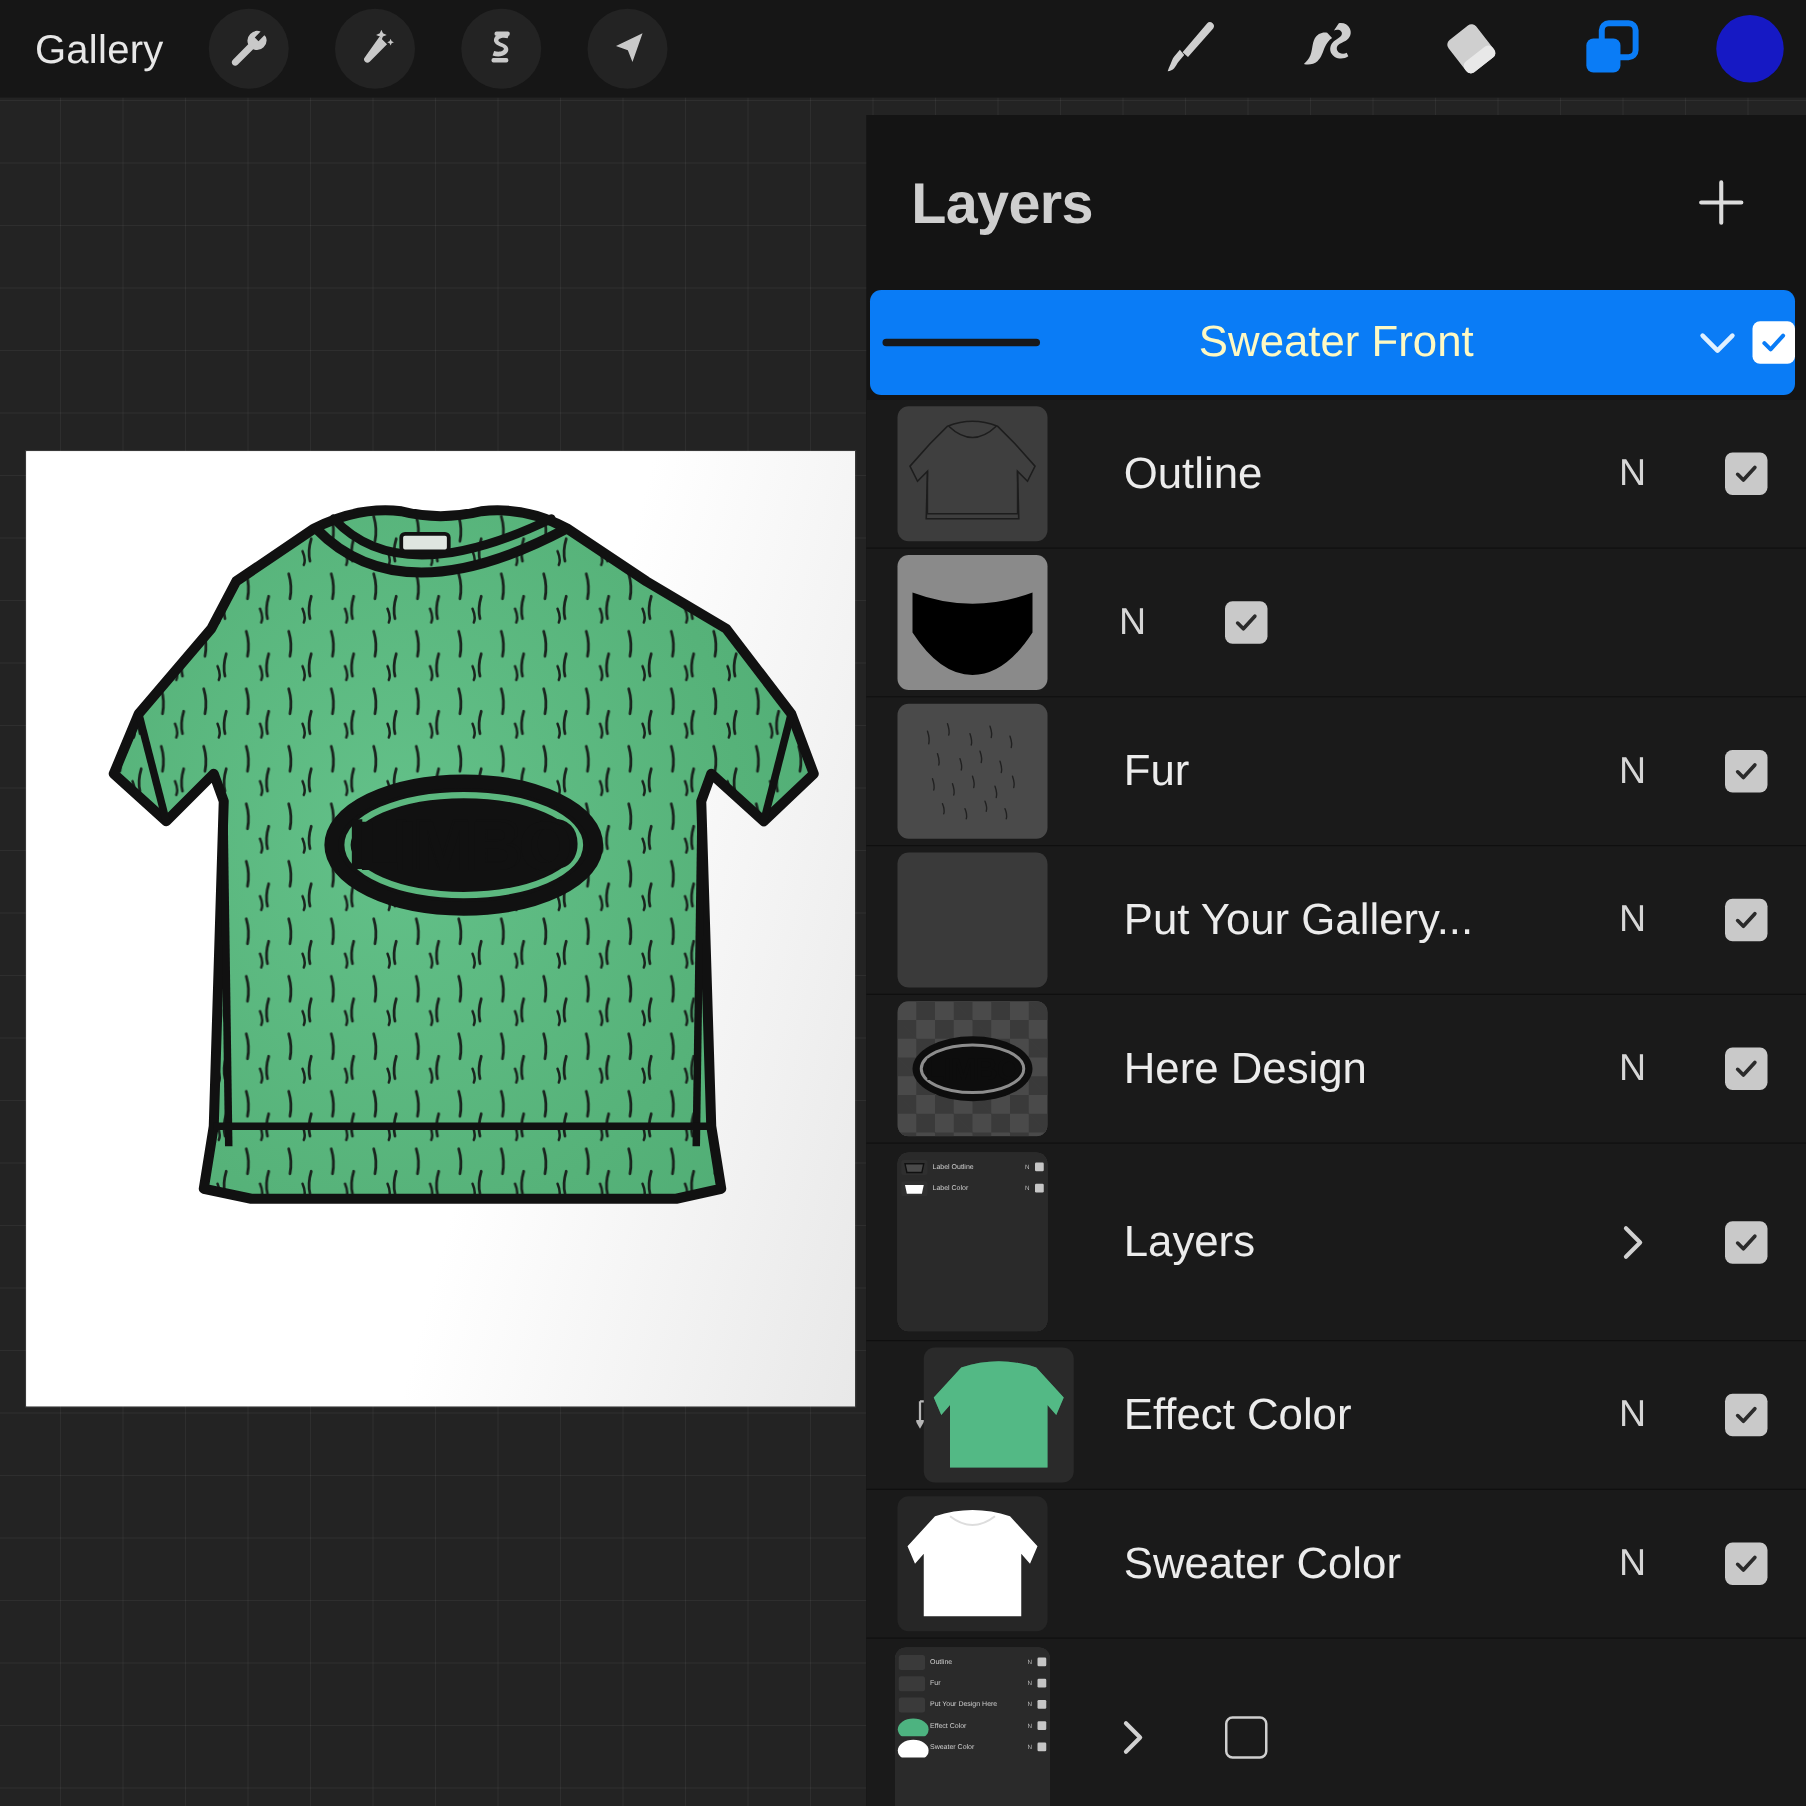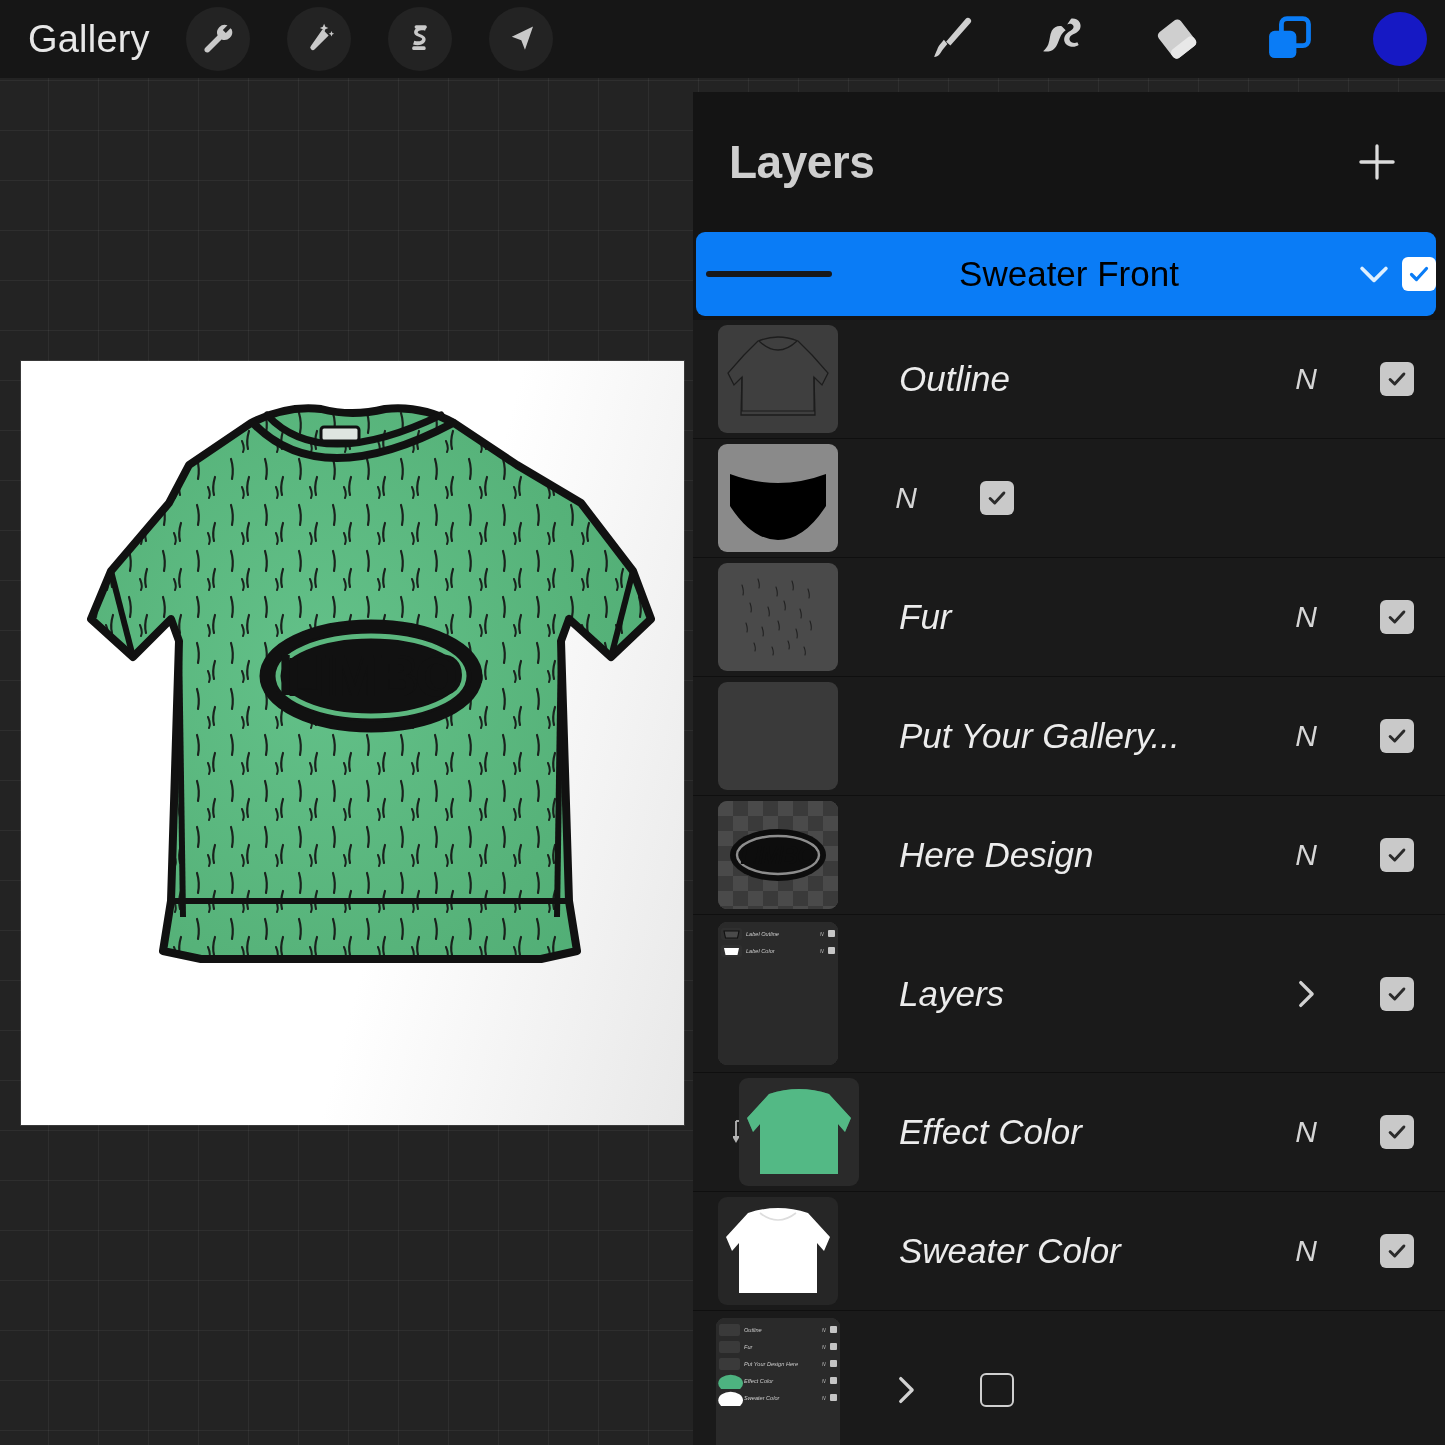--- a/index.html
+++ b/index.html
@@ -33,21 +33,21 @@
   .artwork { position:absolute; left:0; top:0; width:100%; height:100%; }
 
   
   .topbar {
     position:absolute; left:0; top:0; width:1445px; height:78px;
     background:#161616;
     display:flex; align-items:center;
     z-index:40;
   }
   .gallery-btn{
-    margin-left:28px; color:#e7e7e7; font-size:38px; letter-spacing:.2px;
+    margin-left:28px; color:#e7e7e7; font-size:32px; letter-spacing:.2px;
     line-height:1; cursor:pointer; user-select:none;
   }
   .tool-circle{
     width:64px; height:64px; border-radius:50%;
     background:#232323;
     display:flex; align-items:center; justify-content:center;
     cursor:pointer; flex:0 0 auto;
   }
   .left-tools{ display:flex; align-items:center; gap:37px; margin-left:36px;}
   .right-tools{
@@ -84,38 +84,37 @@
   .group-head{
     position:absolute; left:3px; right:9px; top:0; height:84px;
     background:#0a7cf6; border-radius:9px;
     display:flex; align-items:center;
     cursor:pointer;
   }
   .group-head .ghandle{
     width:126px; height:6px; background:#17181a; border-radius:3px; margin-left:10px;
   }
   .group-head .gname{
-    flex:1; text-align:center; color:#000000; font-size:35px; margin-left:-40px;
+    flex:1; text-align:center; color:#fef9c3; font-size:35px; margin-left:-40px;
   }
   .group-head .gchev{ width:56px; display:flex;align-items:center;justify-content:center;}
   .chkbox{
     width:34px;height:34px;border-radius:6px;flex:0 0 auto;cursor:pointer;
     display:flex;align-items:center;justify-content:center;
   }
   .chkbox.on-white{ background:#ffffff; }
   .chkbox.on-gray{ background:#c9c9c9; }
   .chkbox.off{ background:transparent; border:2.5px solid #cfcfcf; }
 
   .layer-row{
     position:absolute; left:0; right:0;
     display:flex; align-items:center;
     background:#1a1a1a;
     border-bottom:1px solid #0f0f0f;
     cursor:pointer;
-    font-style:italic;
   }
   .layer-row .thumb-wrap{
     width:170px; height:100%;
     display:flex; align-items:center; justify-content:center;
     flex:0 0 auto; position:relative;
   }
   .thumb{
     width:120px; height:108px; border-radius:9px; overflow:hidden;
     background:#3a3a3a; position:relative;
   }

